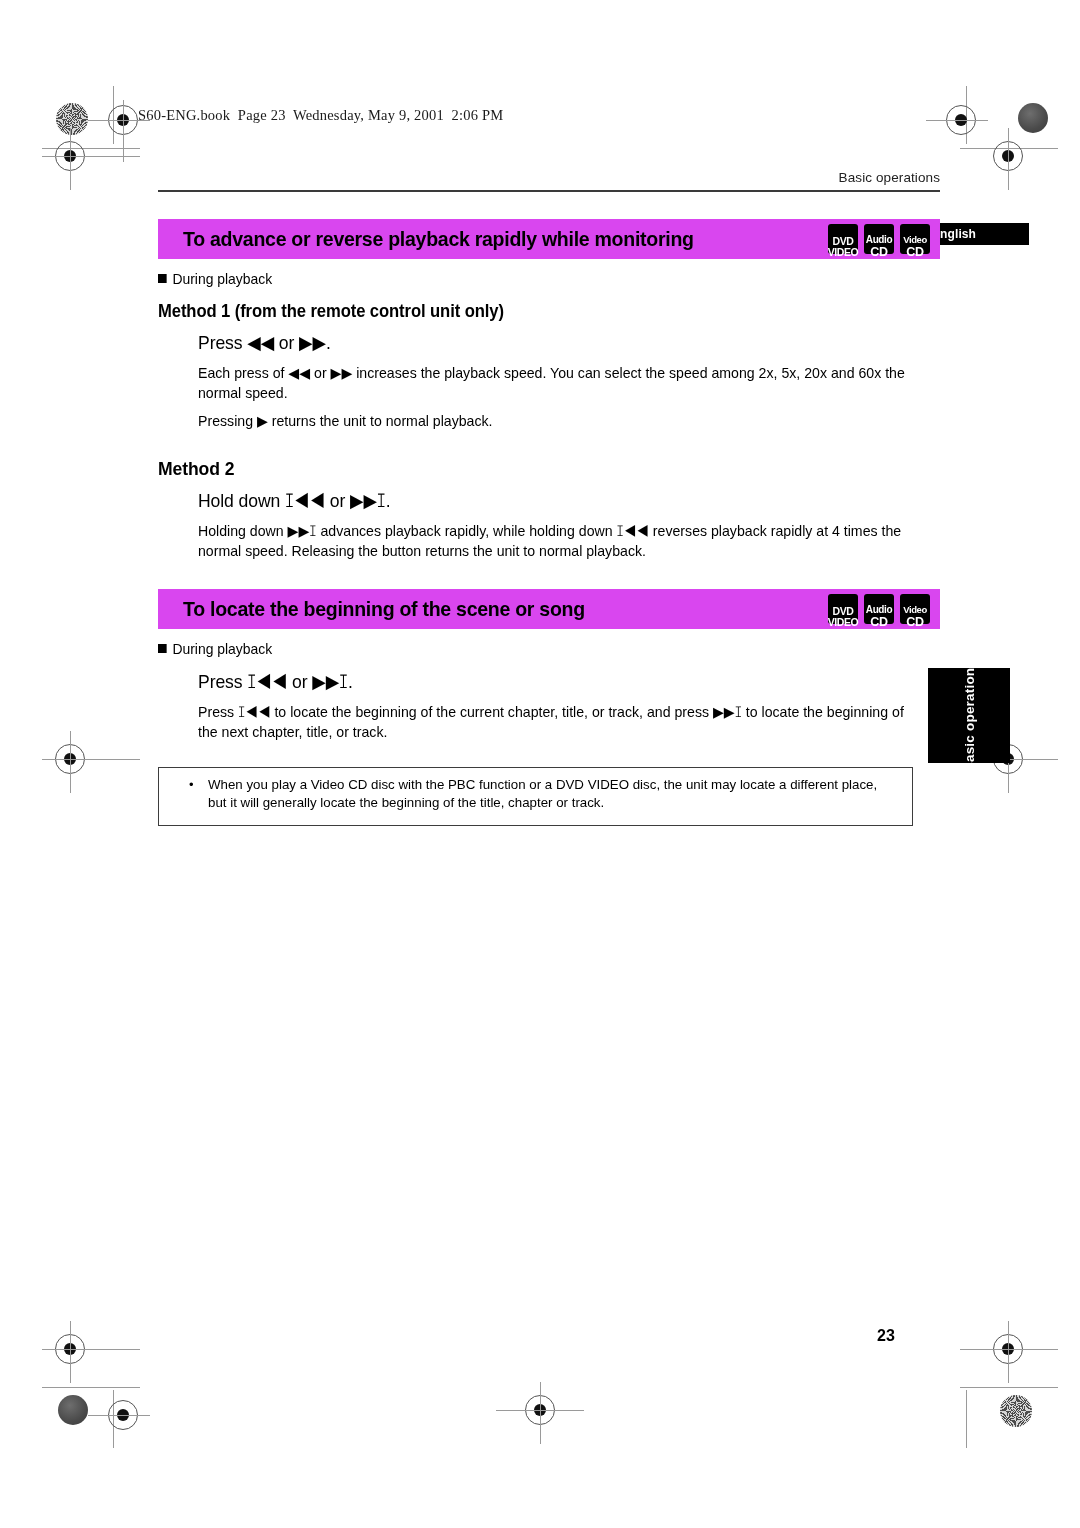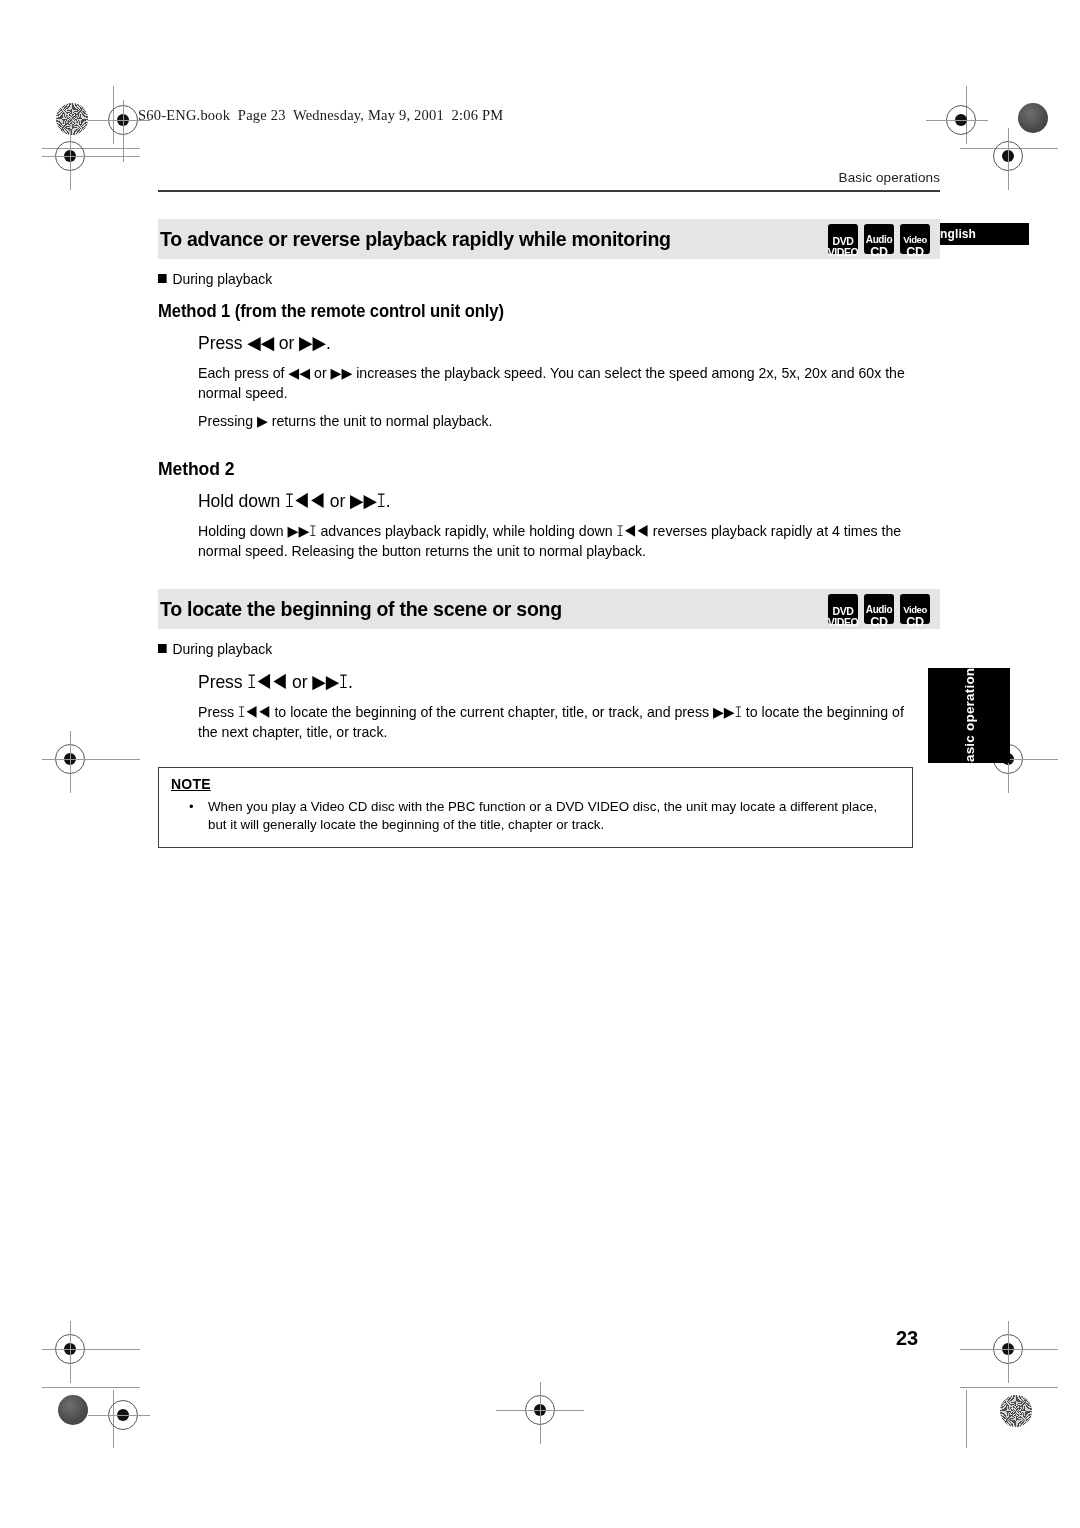--- a/index.html
+++ b/index.html
@@ -91,25 +91,25 @@
   }
   .head-rule {
     height: 1.5px;
     background: #3a3a3a;
     margin-bottom: 27px;
   }
 
   
   .section-bar {
     position: relative;
-    background: #e5e5e5;
+    background: #d946ef;
     height: 40px;
     display: flex;
     align-items: center;
-    padding-left: 2px;
+    padding-left: 25px;
     box-sizing: border-box;
   }
   .section-title {
     font-size: 21px;
     font-weight: bold;
     letter-spacing: -0.3px;
     color: #000;
     transform: scaleX(0.93);
     transform-origin: left center;
     white-space: nowrap;
@@ -256,23 +256,23 @@
     white-space: nowrap;
     color: #fff;
     font-size: 13.5px;
     font-weight: bold;
     letter-spacing: 0.2px;
   }
 
   
   .page-number {
     position: absolute;
-    left: 896px;
+    left: 877px;
     top: 1327px;
-    font-size: 20px;
+    font-size: 16px;
     font-weight: bold;
   }
 </style>
 </head>
 <body>
 
 <div>
 
   <div class="hatch-circle" style="left:56px; top:103px;"></div>
   <div class="trim-line reg-cross-v" style="left:113px; top:86px; height:58px;"></div>
@@ -396,20 +396,19 @@
 
   <div class="bullet-line">
     <span class="sq-bullet"></span>
     <span>During playback</span>
   </div>
 
   <div class="step">Press ꕯ◀◀ or ▶▶ꕯ.</div>
   <div class="para">Press ꕯ◀◀ to locate the beginning of the current chapter, title, or track, and press ▶▶ꕯ to locate the beginning of the next chapter, title, or track.</div>
 
   <div class="note-box">
-    <div class="note-label">NOTE</div>
     <div class="note-item">
       <span class="note-dot">•</span>
       <span class="note-text">When you play a Video CD disc with the PBC function or a DVD VIDEO disc, the unit may locate a different place, but it will generally locate the beginning of the title, chapter or track.</span>
     </div>
   </div>
 
 </div>
 
 </body></html>

